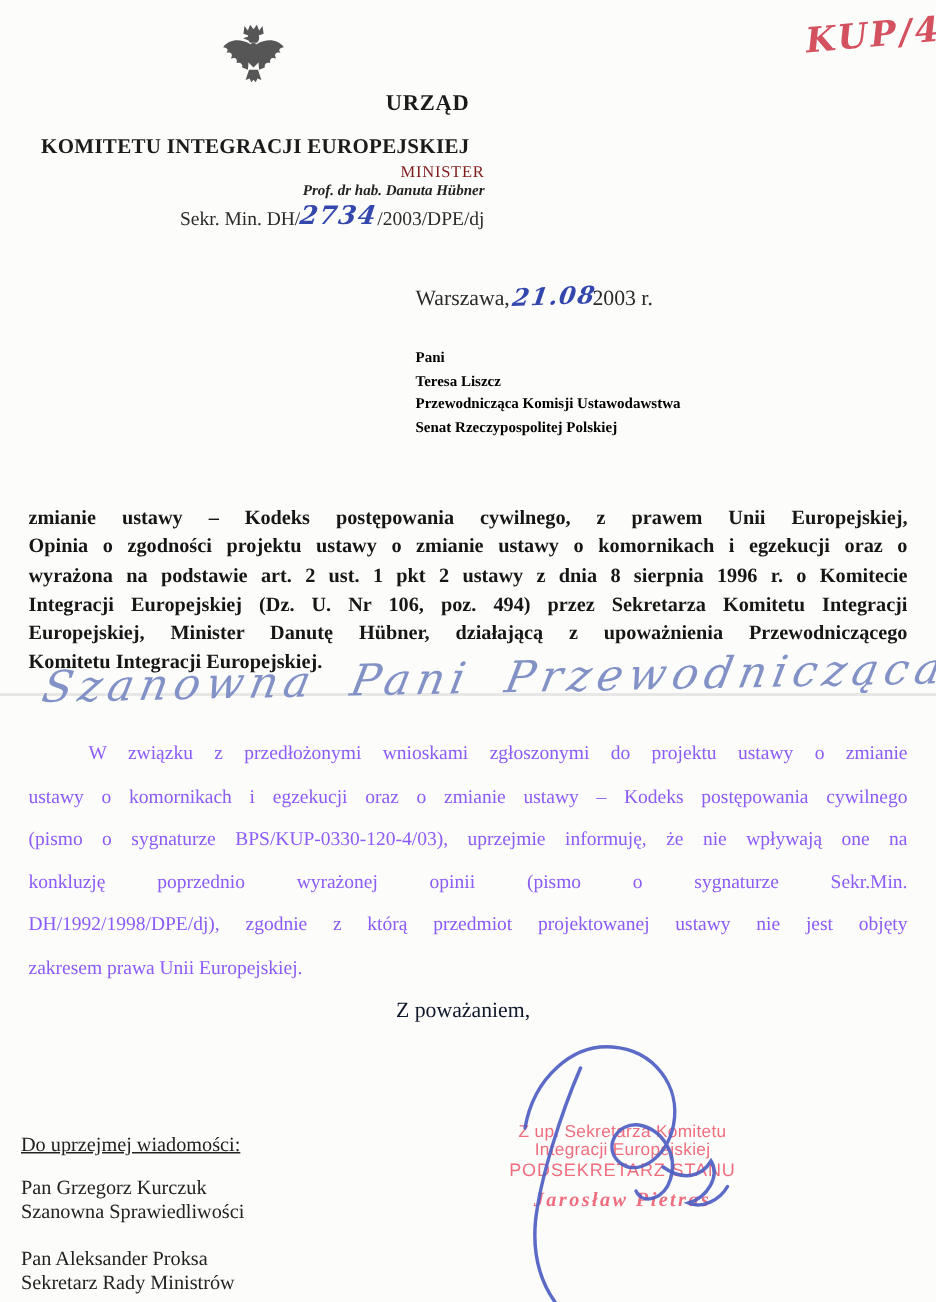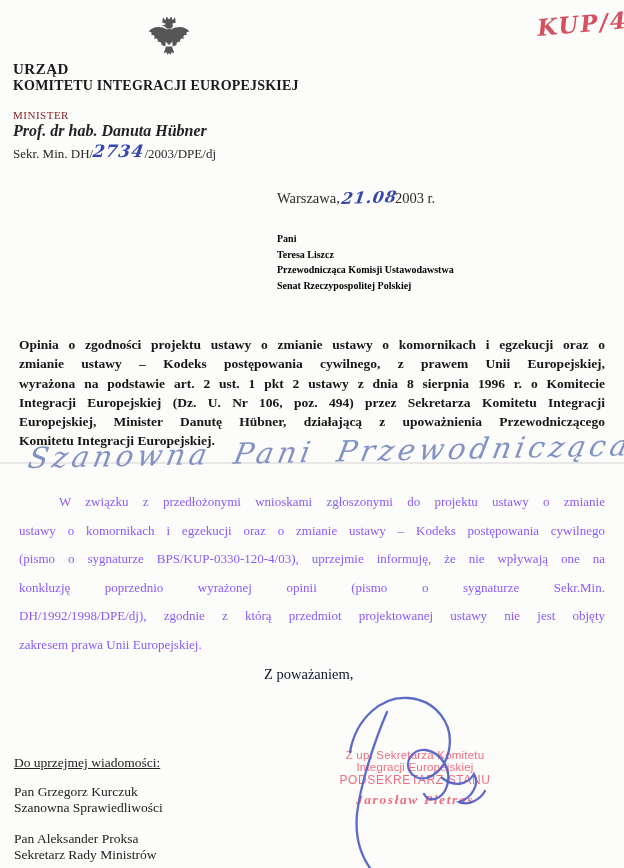--- a/index.html
+++ b/index.html
@@ -2,27 +2,27 @@
 <html lang="pl"><head>
 <meta charset="utf-8">
 <style>
   html,body{margin:0;padding:0;background:#e8e8e6;}
   .page{
     position:relative;width:624px;height:868px;margin:0 auto;
     background:#fcfcfa;overflow:hidden;
     font-family:"Liberation Serif","DejaVu Serif",serif;color:#262626;
   }
   .abs{position:absolute;}
-  .center{text-align:left;}
+  .center{text-align:right;}
 
   
   .office-line1{font-size:15px;font-weight:bold;letter-spacing:.5px;color:#1a1a1a;}
-  .office-line2{font-size:14px;font-weight:bold;letter-spacing:.2px;color:#1a1a1a;margin-top:0;}
+  .office-line2{font-size:14px;font-weight:bold;letter-spacing:.2px;color:#1a1a1a;margin-top:13px;}
   .minister-title{font-size:11px;font-weight:normal;letter-spacing:.5px;color:#7f1d1d;}
-  .minister-name{font-size:16px;font-weight:bold;font-style:italic;color:#222;margin-top:1px;}
+  .minister-name{font-size:10px;font-weight:bold;font-style:italic;color:#222;margin-top:1px;}
   .ref-line{font-size:13px;color:#2a2a2a;margin-top:2px;}
   .hand{font-style:italic;font-family:"DejaVu Serif",serif;}
   .hand-blue{color:#3347ad;}
   .ref-hand{font-size:17px;display:inline-block;transform:translateY(-1px) skewX(-8deg);letter-spacing:1px;font-weight:bold;}
   .kup{color:#d4515f;font-size:23px;letter-spacing:2px;transform:rotate(-5deg);transform-origin:left top;font-weight:bold;}
 
   
   .date-line{font-size:14.5px;color:#2a2a2a;}
   .date-hand{font-size:16px;display:inline-block;transform:skewX(-10deg) rotate(-2deg);font-weight:bold;letter-spacing:1px;margin:0 -2px 0 2px;}
   .recipient div{font-size:10px;font-weight:bold;line-height:15.6px;color:#000000;}
@@ -102,22 +102,22 @@
   <div class="abs date-line" style="left:277px;top:188px;"><span>Warszawa,</span><span class="hand hand-blue date-hand">21.08</span><span>2003 r.</span></div>
 
   <div class="abs recipient" style="left:277px;top:231px;">
     <div>Pani</div>
     <div>Teresa Liszcz</div>
     <div>Przewodnicząca Komisji Ustawodawstwa</div>
     <div>Senat Rzeczypospolitej Polskiej</div>
   </div>
 
   <div class="abs subject" style="left:19px;top:335px;">
+    <div>zmianie ustawy – Kodeks postępowania cywilnego, z prawem Unii Europejskiej,</div>
     <div>Opinia o zgodności projektu ustawy o zmianie ustawy o komornikach i egzekucji oraz o</div>
-    <div>zmianie ustawy – Kodeks postępowania cywilnego, z prawem Unii Europejskiej,</div>
     <div>wyrażona na podstawie art. 2 ust. 1 pkt 2 ustawy z dnia 8 sierpnia 1996 r. o Komitecie</div>
     <div>Integracji Europejskiej (Dz. U. Nr 106, poz. 494) przez Sekretarza Komitetu Integracji</div>
     <div>Europejskiej, Minister Danutę Hübner, działającą z upoważnienia Przewodniczącego</div>
     <div class="last">Komitetu Integracji Europejskiej.</div>
   </div>
 
   <div class="abs scanline" style="left:0;top:462px;width:624px;height:2px;"></div>
 
   <div class="abs hand greeting" style="left:32px;top:441px;">Szanowna Pani Przewodnicząca,</div>
 

